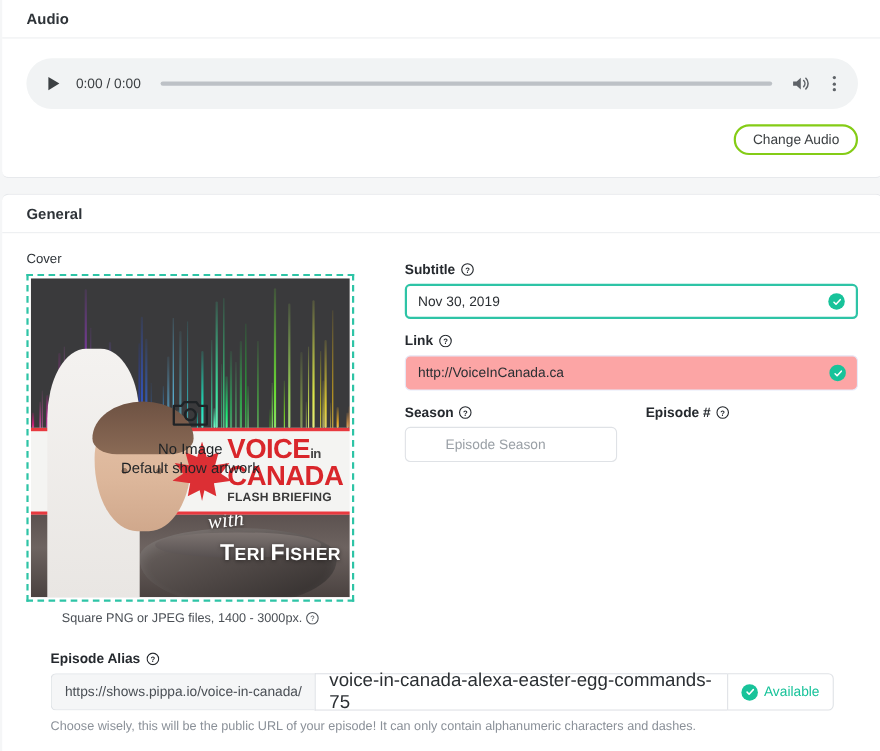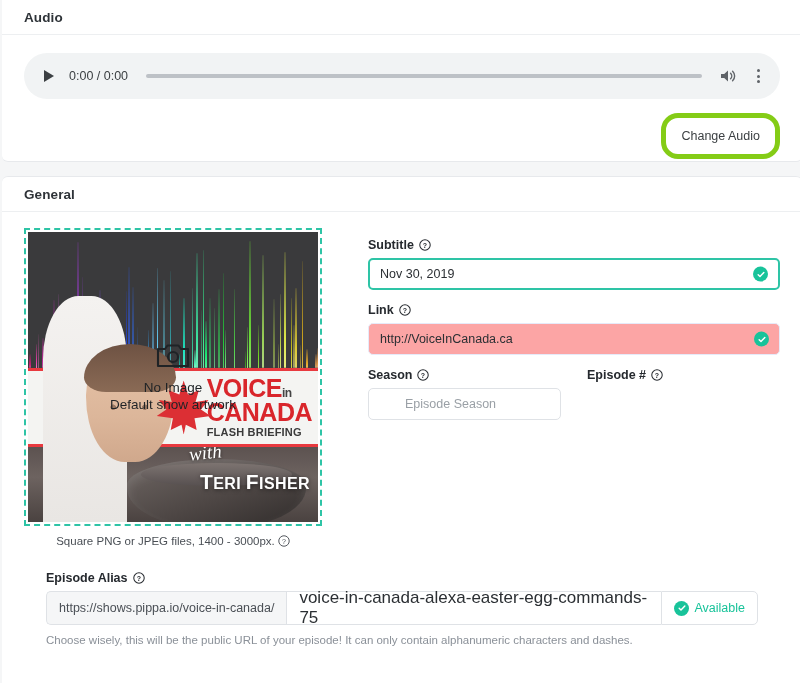--- a/index.html
+++ b/index.html
@@ -69,24 +69,24 @@
     border-radius: 2px;
     margin: 0 16px 0 18px;
     cursor: pointer;
   }
   .vol-icon { width: 20px; height: 18px; flex: 0 0 auto; cursor: pointer; margin-right: 12px; }
   .kebab { width: 16px; height: 18px; flex: 0 0 auto; cursor: pointer; display:flex; flex-direction:column; align-items:center; justify-content:center; gap:2.5px; }
   .kebab i { display:block; width:3px; height:3px; border-radius:50%; background:#5f6368; }
 
   .change-row { display: flex; justify-content: flex-end; padding: 14px 0 0 0; }
   .btn-outline {
-    border: 5px solid #84cc16;
+    border: 2px solid #84cc16;
     background: #fff;
     border-radius: 17px;
-    height: 46px;
+    height: 28px;
     padding: 0 15px;
     font-size: 12.5px;
     color: #3c4043;
     cursor: pointer;
     font-family: "Liberation Sans", sans-serif;
     display: flex; align-items: center;
   }
 
   
   #general-card { position: absolute; left: 0; top: 176px; width: 800px; height: 507px; border-bottom: none; border-left: none; border-right: none; border-radius: 6px 6px 0 0; }
@@ -345,20 +345,21 @@
 
   <div class="card" id="general-card">
     <div class="card-header">
       <span class="card-title">General</span>
     </div>
 
     <div class="general-body">
       <div class="row-main">
 
         <div class="cover-col">
+          <div class="mini-label">Cover</div>
 
           <div class="cover-wrap">
             <div class="art">
 
               <div class="art-top">
                 <div class="bars" id="bars">
                     <span style="left: 1px; height: 14.7543px; opacity: 0.83; background: linear-gradient(rgba(225, 25, 128, 0.15) 0%, rgb(225, 25, 128) 75%, rgb(235, 76, 158) 100%);"></span>
                     <span style="left: 7.6px; height: 23.8665px; opacity: 0.98; background: linear-gradient(rgba(237, 64, 174, 0.15) 0%, rgb(237, 64, 174) 75%, rgb(242, 120, 197) 100%);"></span>
                     <span style="left: 9.8px; height: 34.3878px; opacity: 0.48; background: linear-gradient(rgba(237, 90, 188, 0.15) 0%, rgb(237, 90, 188) 75%, rgb(243, 145, 210) 100%);"></span>
                     <span style="left: 14.2px; height: 29.8372px; opacity: 0.72; background: linear-gradient(rgba(239, 37, 188, 0.15) 0%, rgb(239, 37, 188) 75%, rgb(243, 94, 206) 100%);"></span>

